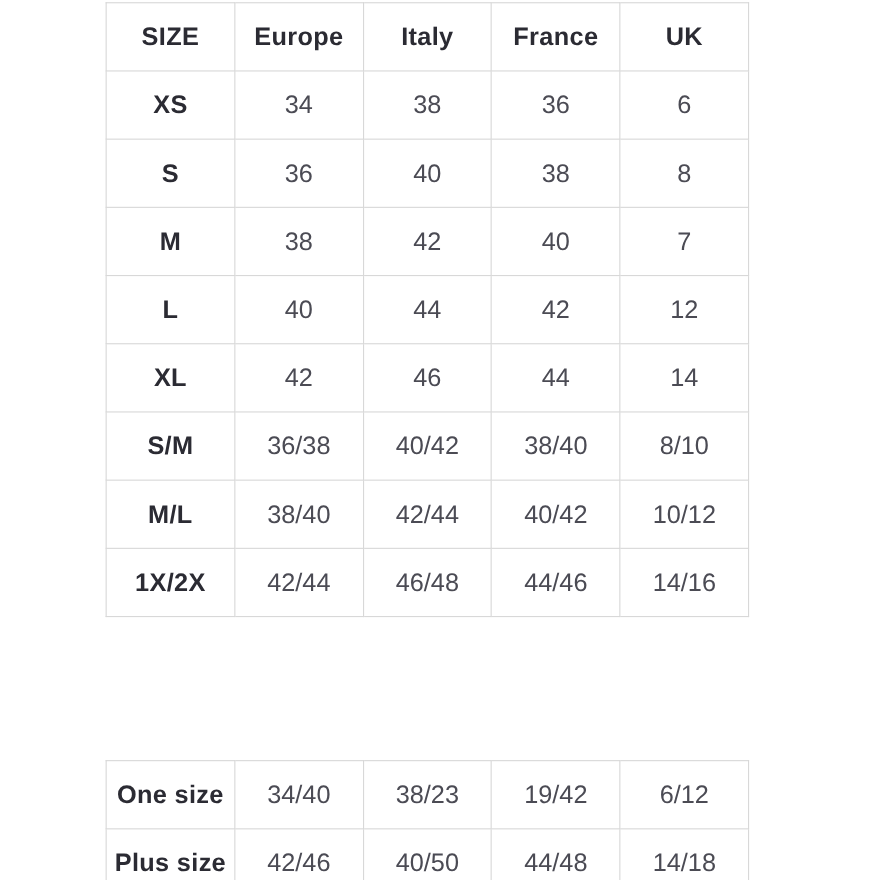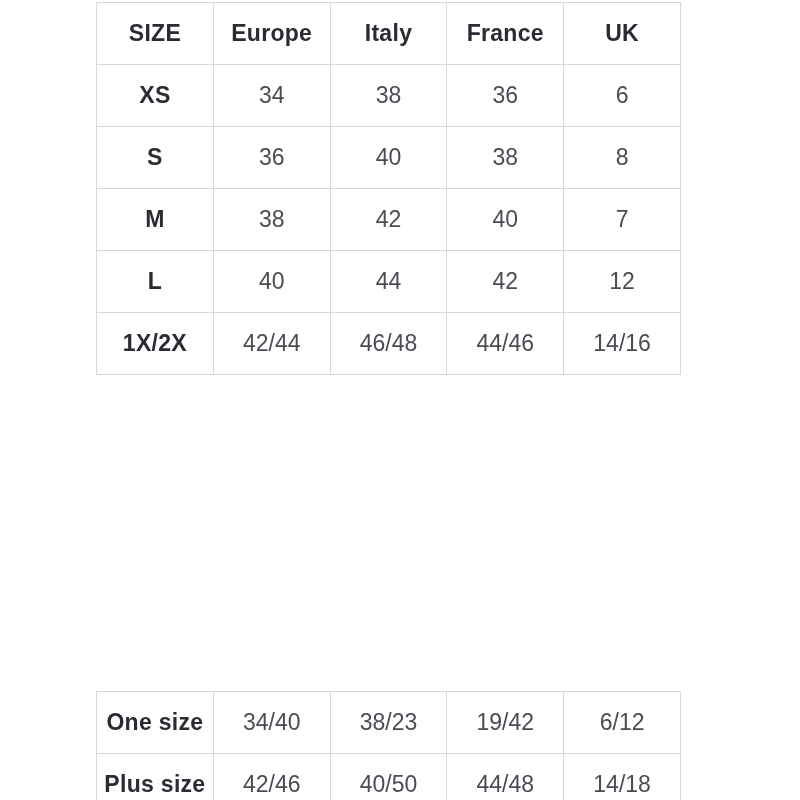--- a/index.html
+++ b/index.html
@@ -79,20 +79,41 @@
         <td>7</td>
       </tr>
       <tr>
         <th>L</th>
         <td>40</td>
         <td>44</td>
         <td>42</td>
         <td>12</td>
       </tr>
       <tr>
+        <th>XL</th>
+        <td>42</td>
+        <td>46</td>
+        <td>44</td>
+        <td>14</td>
+      </tr>
+      <tr>
+        <th>S/M</th>
+        <td>36/38</td>
+        <td>40/42</td>
+        <td>38/40</td>
+        <td>8/10</td>
+      </tr>
+      <tr>
+        <th>M/L</th>
+        <td>38/40</td>
+        <td>42/44</td>
+        <td>40/42</td>
+        <td>10/12</td>
+      </tr>
+      <tr>
         <th>1X/2X</th>
         <td>42/44</td>
         <td>46/48</td>
         <td>44/46</td>
         <td>14/16</td>
       </tr>
     </tbody>
   </table>
 
   <table class="size-table extra">

